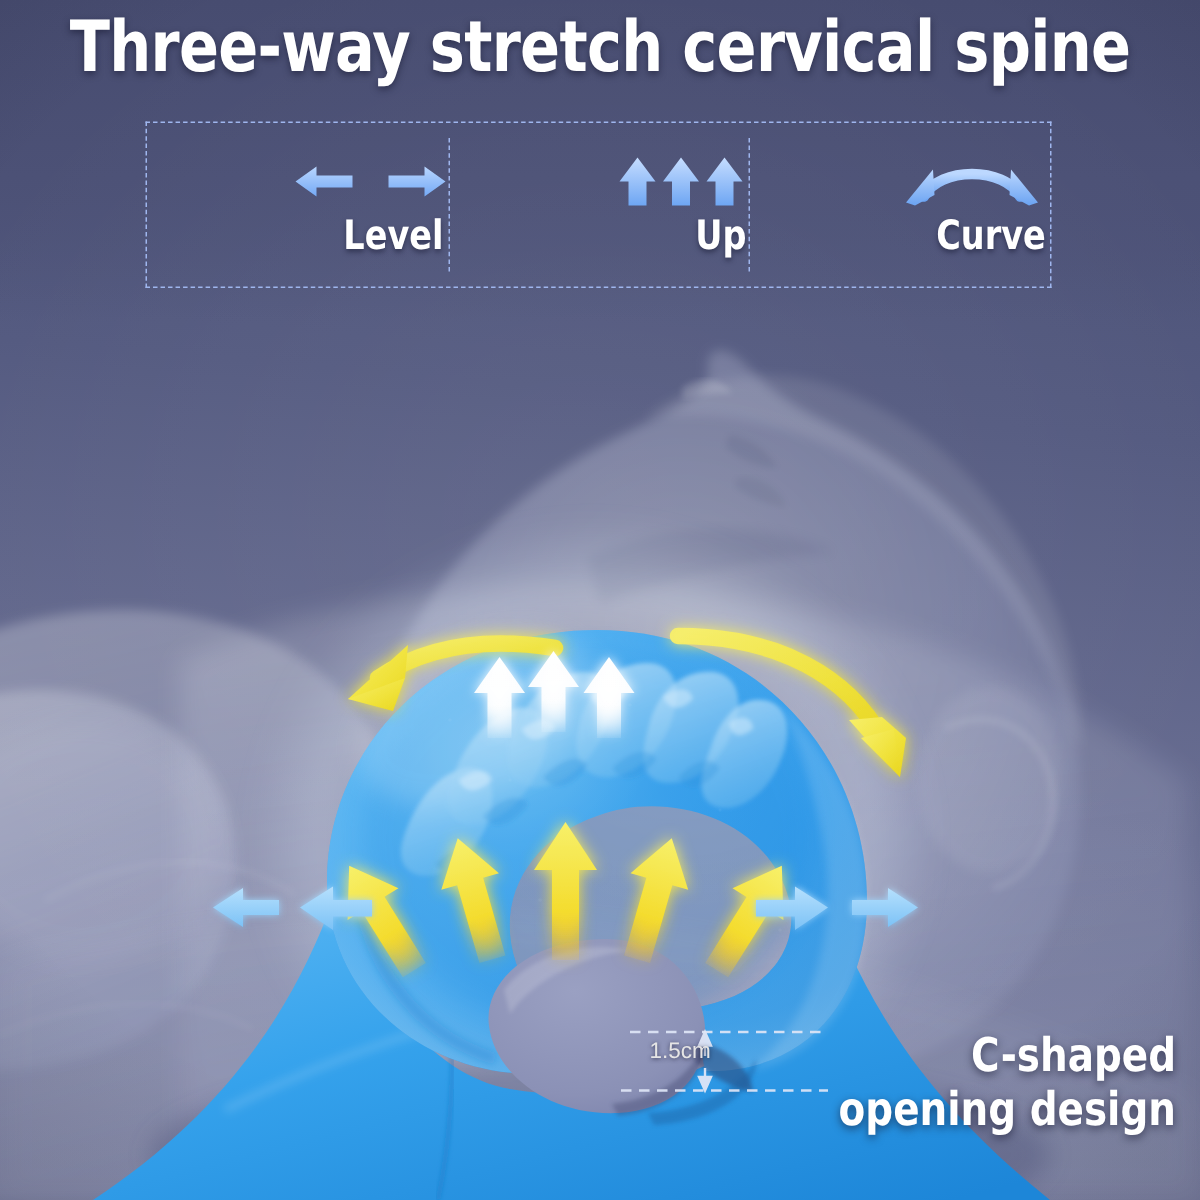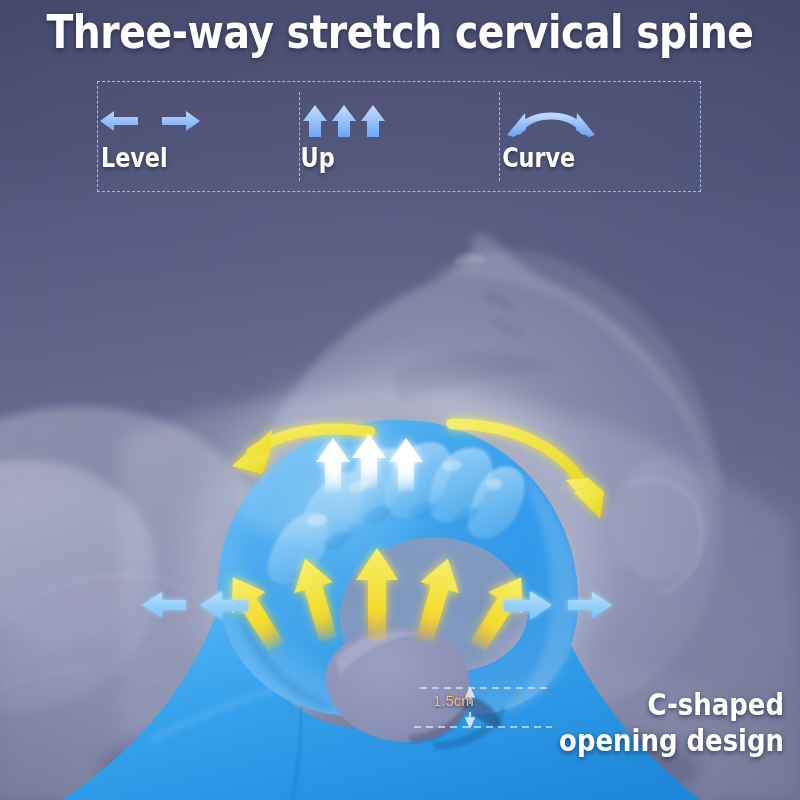--- a/index.html
+++ b/index.html
@@ -64,21 +64,21 @@
     width: 604px; height: 111px;
     border: 1px dashed #9fb6ee;
     box-sizing: border-box;
     display: flex;
   }
   .featcell {
     flex: 1 1 0;
     position: relative;
     display: flex;
     flex-direction: column;
-    align-items: flex-start;
+    align-items: flex-end;
     justify-content: center;
     gap: 2px;
   }
   .featcell + .featcell::before {
     content: "";
     position: absolute;
     left: 0; top: 10px; bottom: 10px;
     border-left: 1px dashed #9fb6ee;
   }
   .feat-icon {
@@ -98,21 +98,21 @@
   }
 
   
   .pillow-layer { position: absolute; inset: 0; }
   .arrow-layer  { position: absolute; inset: 0; }
 
   
   .dimlabel {
     position: absolute;
     left: 433px; top: 692px;
-    color: #fdba74;
+    color: #e5e5e5;
     font-size: 15px;
     line-height: 17px;
     font-family: "Liberation Sans", sans-serif;
     text-shadow: 0 1px 3px rgba(20,22,45,0.7);
   }
 
   
   .caption {
     position: absolute;
     right: 16px; bottom: 42px;

